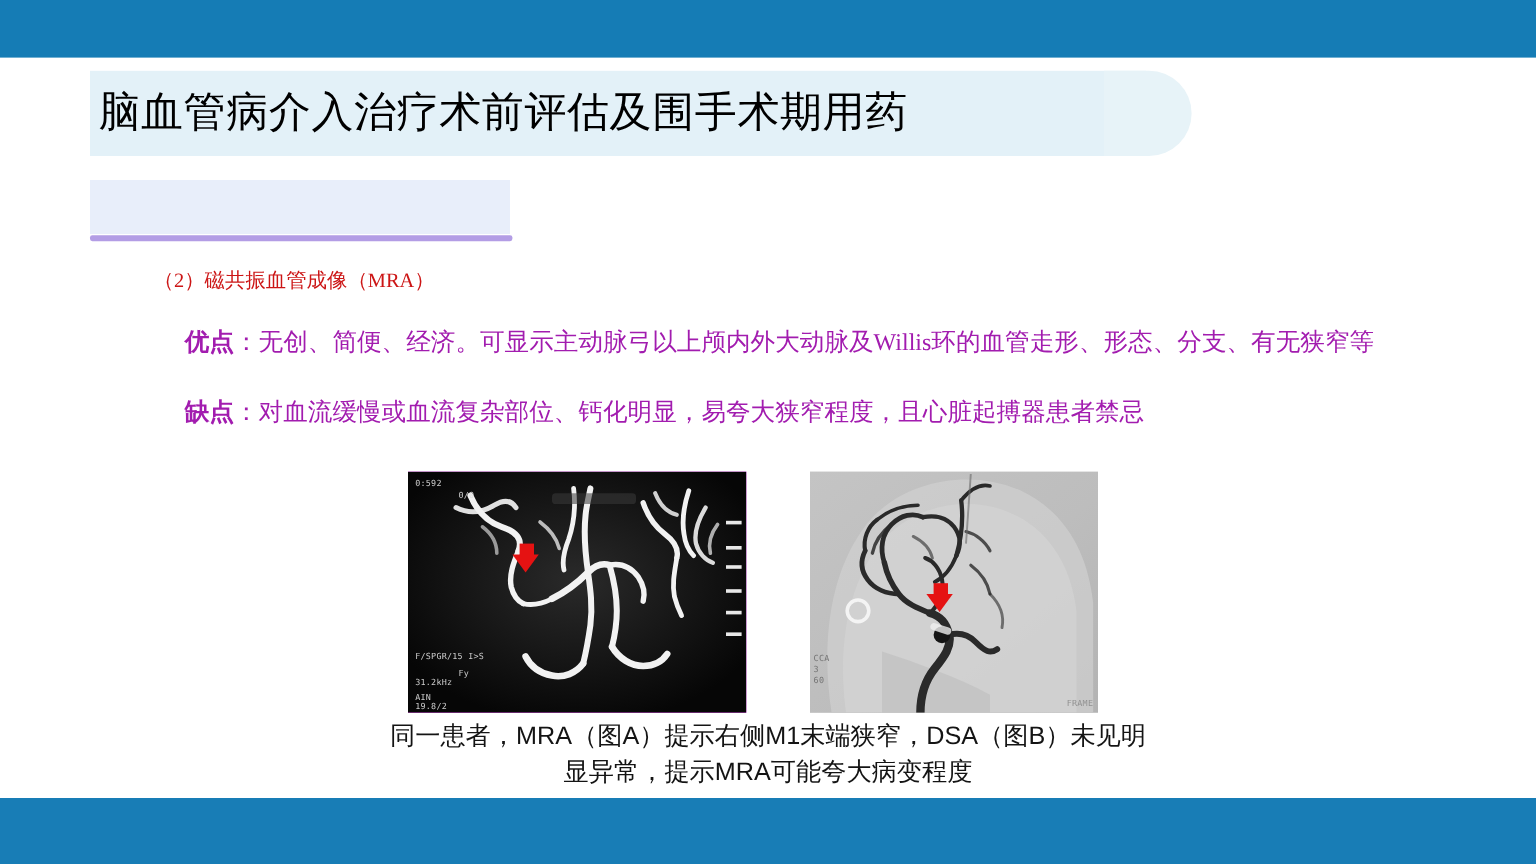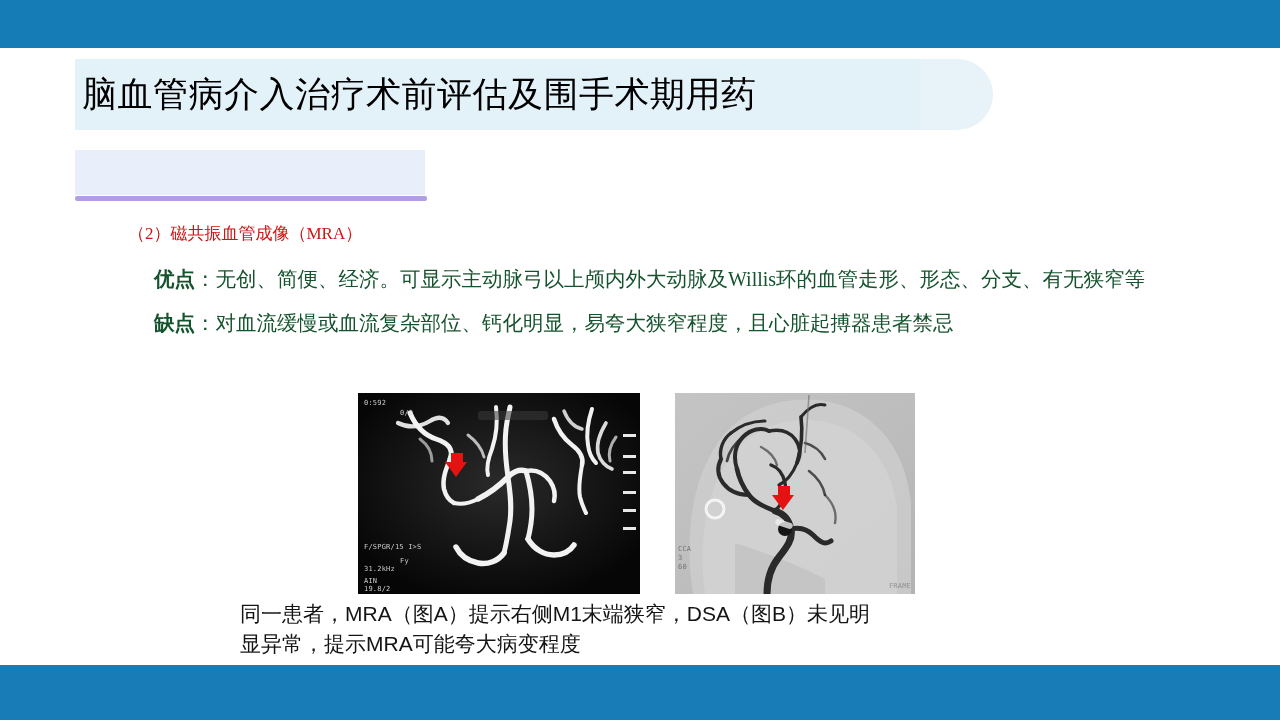--- a/index.html
+++ b/index.html
@@ -99,22 +99,22 @@
   }
 
   
   .body-block {
     position: absolute;
     left: 114px; top: 264px;
     width: 1090px;
   }
   .para {
     font-size: 20.5px;
-    color: #14532d;
-    line-height: 29px;
+    color: #a21caf;
+    line-height: 43px;
     text-align: justify;
     text-indent: 40px;
   }
   .para + .para { margin-top: 14px; }
   .para b { font-weight: bold; }
   .para .latin {
     font-family: "Liberation Serif", "DejaVu Serif", serif;
     font-size: 20px;
   }
 
@@ -122,21 +122,21 @@
   .figure-row {
     position: absolute;
     left: 0; top: 393px;
     width: 1280px; height: 201px;
   }
   .fig {
     position: absolute;
     overflow: hidden;
   }
   .fig-mra {
-    left: 358px; top: 0;
+    left: 340px; top: 0;
     width: 282px; height: 201px;
     background: #a21caf;
   }
   .fig-dsa {
     left: 675px; top: 0;
     width: 240px; height: 201px;
     background: #c9c9c9;
   }
 
   .mra-vessels, .dsa-vessels { position: absolute; inset: 0; }
@@ -172,20 +172,21 @@
     position: absolute;
     background: #E51212;
     width: 12px; height: 11px;
   }
 
   
   .caption {
     position: absolute;
     left: 240px; top: 599px;
     width: 800px;
+    text-align: center;
     font-size: 21px;
     color: #141414;
     line-height: 30px;
   }
 </style>
 </head>
 <body>
 
 <div class="slide">
 

